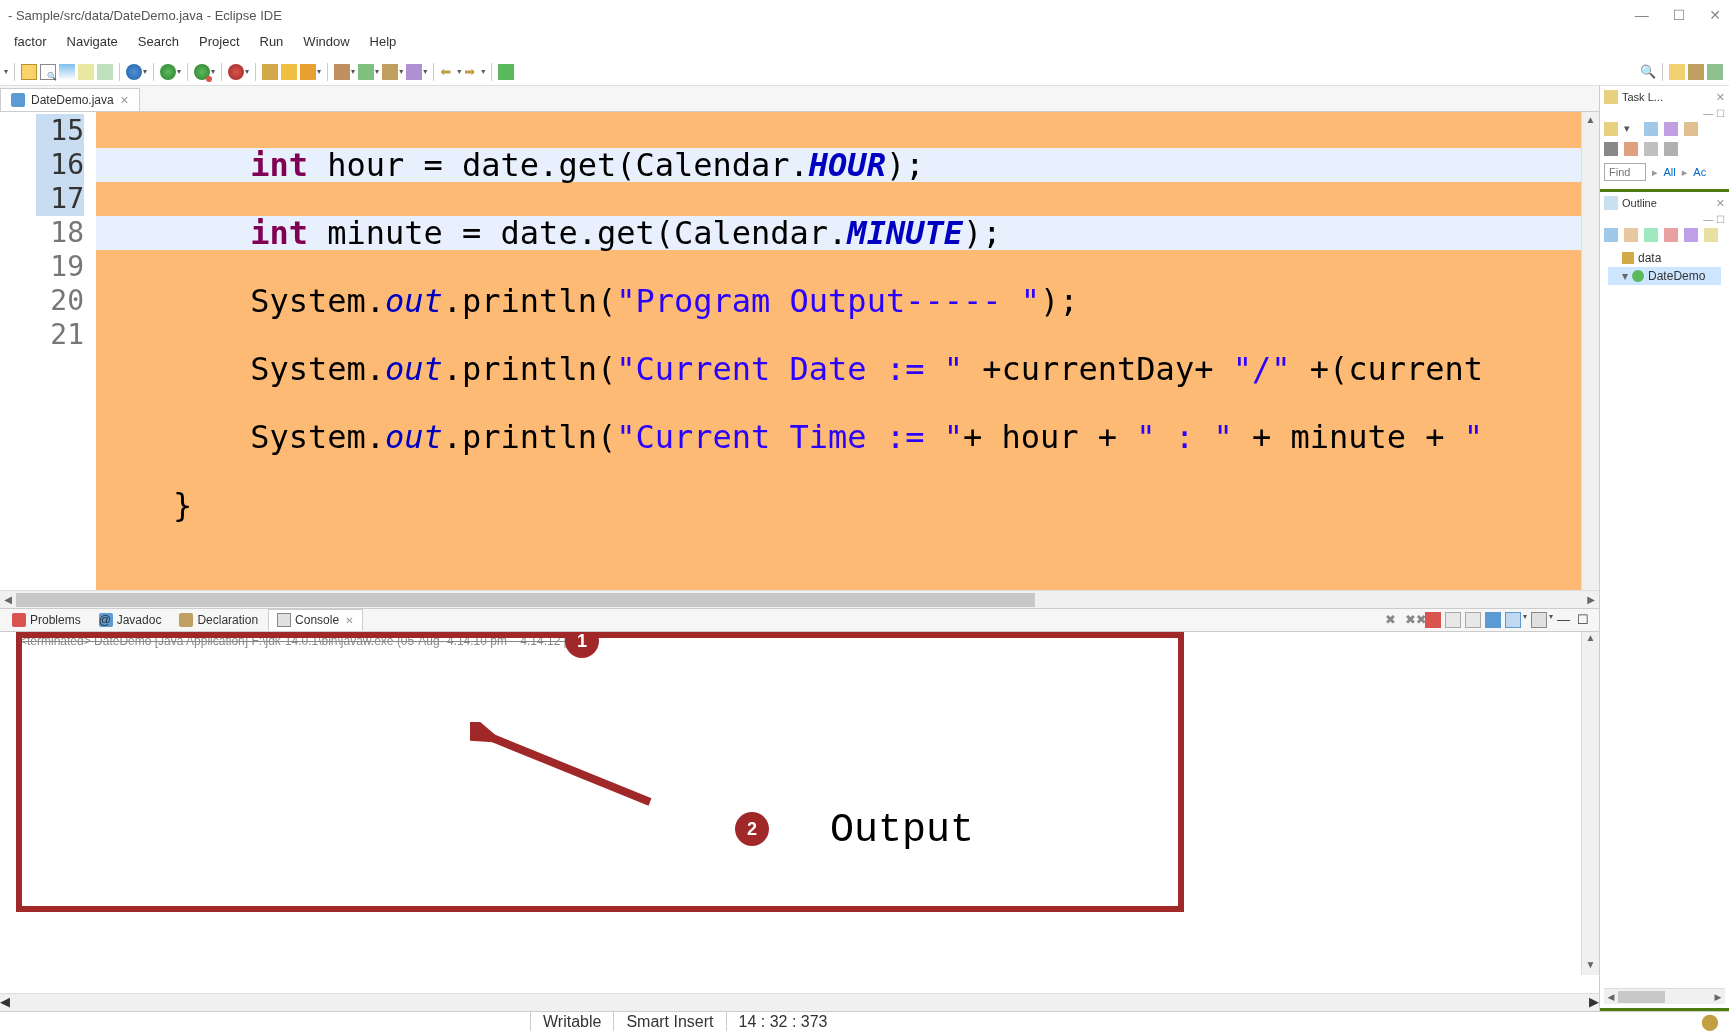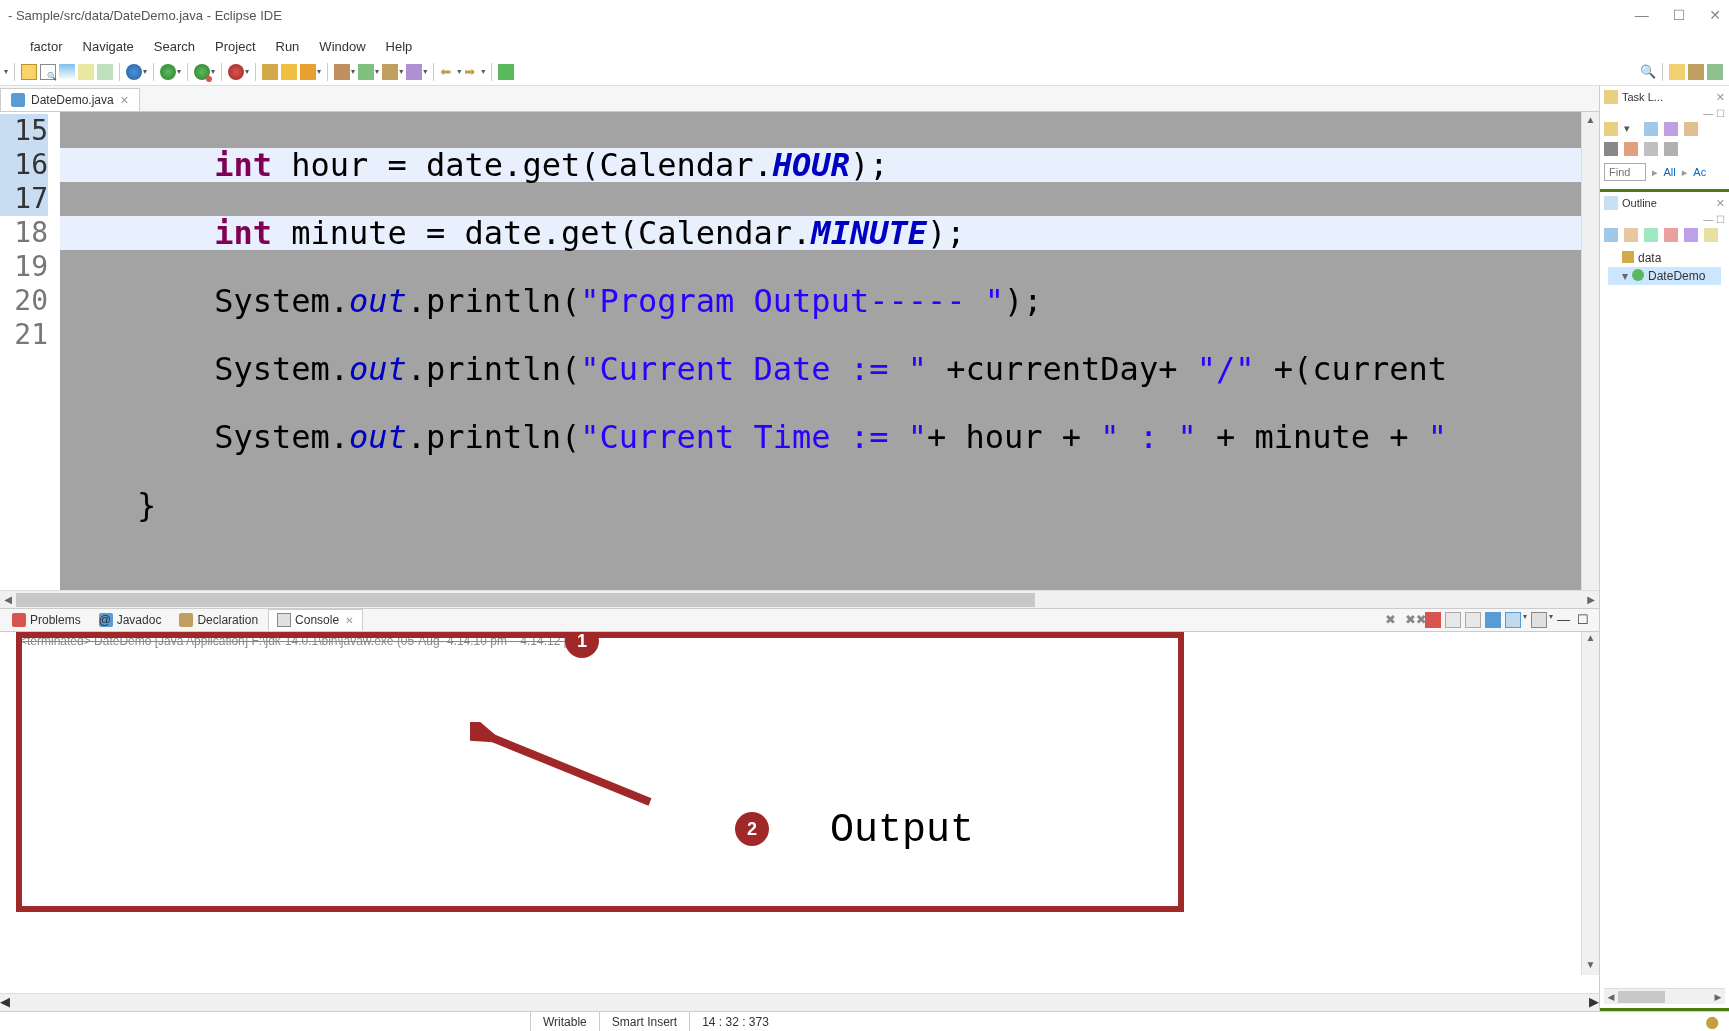--- a/index.html
+++ b/index.html
@@ -1,34 +1,34 @@
 <!DOCTYPE html>
 <html><head>
 <meta charset="utf-8">
 <style>
 * { margin:0; padding:0; box-sizing:border-box; }
 body { font-family:"Segoe UI",Tahoma,sans-serif; font-size:13px; background:#fff; color:#333; height:1031px; width:1729px; overflow:hidden; position:relative; }
 .title-bar { height:30px; display:flex; align-items:center; padding:0 8px; justify-content:space-between; color:#555; }
 .title-txt { font-size:13px; }
 .win-ctrl { display:flex; gap:24px; font-size:14px; color:#888; }
 .win-ctrl span { cursor:pointer; }
-.menu-bar { height:28px; display:flex; align-items:flex-end; padding:0 20px; }
+.menu-bar { height:28px; display:flex; align-items:flex-start; padding:0 4px; }
 .menu-bar span { padding:4px 10px; color:#333; cursor:pointer; }
 .tool-bar { height:28px; display:flex; align-items:center; padding:0 6px; gap:4px; border-bottom:1px solid #e0e0e0; justify-content:space-between;}
 .tool-left { display:flex; align-items:center; gap:3px; }
 .tb-ic { width:16px; height:16px; display:inline-block; }
 .tb-sep { width:1px; height:18px; background:#ccc; margin:0 3px; }
 .ddarr { font-size:8px; color:#555; margin-left:-2px; }
 .main-area { display:flex; height:calc(100% - 86px - 20px); }
 .editor-col { flex:1; display:flex; flex-direction:column; min-width:0; }
 .right-col { width:130px; border-left:1px solid #ccc; display:flex; flex-direction:column; }
 .tab-row { height:26px; display:flex; align-items:flex-end; border-bottom:1px solid #ccc; background:#f6f6f6; }
 .tab { padding:4px 10px; background:#fff; border:1px solid #ccc; border-bottom:none; display:flex; align-items:center; gap:6px; font-size:12px; }
 .tab .x { color:#999; font-size:11px; }
-.code-area { flex:0 0 270px; display:flex; background:#a3a3a3; position:relative; }
+.code-area { flex:0 0 270px; display:flex; background:#fdba74; position:relative;margin-left:36px; }
 .gutter { width:60px; background:#fff; text-align:right; padding-right:12px; font-family:Consolas,monospace; font-size:28px; color:#777; line-height:34px; padding-top:2px;}
 .gutter div.hl { background:#c8ddf2; color:#333; }
 .code { flex:1; font-family:Consolas,monospace; font-size:32px; line-height:34px; white-space:pre; overflow:hidden; padding-top:2px;}
 .code .line.hl { background:#e8f0fe; }
 .kw { color:#7f0055; font-weight:bold; }
 .fld { color:#0000c0; font-style:italic; }
 .cst { color:#0000c0; font-style:italic; font-weight:bold; }
 .str { color:#2a00ff; }
 .pln { color:#000; }
 .vscroll { width:18px; background:#f0f0f0; border-left:1px solid #ddd; position:relative; }
@@ -44,31 +44,31 @@
 .btab .bx { color:#999; font-size:10px; margin-left:2px;}
 .bottom-tools { margin-left:auto; display:flex; gap:4px; padding-right:6px; }
 .console-area { flex:1; position:relative; background:#fff; overflow:hidden; }
 .console-border { position:absolute; left:16px; top:0; width:1168px; height:280px; border:6px solid #a02828; }
 .console-header { position:absolute; left:16px; top:0; font-size:12px; color:#888; text-decoration:line-through; padding:2px 4px;}
 .console-out { position:absolute; left:16px; top:24px; font-family:Consolas,monospace; font-size:28px; line-height:34px; white-space:pre; color:#000; }
 .badge { position:absolute; width:34px; height:34px; border-radius:50%; background:#a02828; color:#fff; font-weight:bold; display:flex; align-items:center; justify-content:center; font-size:18px; }
 .arrow-svg { position:absolute; }
 .output-label { position:absolute; font-size:40px; color:#000000; font-family:Liberation Mono, monospace; }
 .hscroll-outer { height:18px; background:#f0f0f0; border-top:1px solid #ddd; display:flex; }
-.status-bar { position:absolute; bottom:0; left:0; right:0; height:20px; border-top:1px solid #ccc; display:flex; align-items:center; font-size:12px; color:#333; }
+.status-bar { position:absolute; bottom:0; left:0; right:0; height:20px; border-top:1px solid #ccc; display:flex; align-items:center; font-size:16px; color:#333; }
 .status-bar .cell { border-left:1px solid #ccc; padding:0 12px; height:100%; display:flex; align-items:center; }
 .right-view { border-bottom:3px solid #4d7c0f; padding:4px; font-size:11px; }
 .right-view .hdr { display:flex; align-items:center; gap:4px; padding-bottom:4px; }
 .right-view .row-ic { display:flex; gap:6px; padding:3px 0; }
 .right-view .row-ic span { width:14px; height:14px; display:inline-block; }
 .find-row { display:flex; align-items:center; gap:6px; padding:4px 0;}
 .find-row input { width:42px; border:1px solid #aaa; padding:2px 4px; font-size:11px;}
 .find-row .lnk { color:#0066cc; }
 .outline-tree { font-size:12px; padding:4px; }
-.outline-tree .itm { padding:2px 0 2px 14px; display:flex; align-items:flex-start; gap:4px;}
+.outline-tree .itm { padding:2px 0 2px 14px; display:flex; align-items:center; gap:4px;}
 .outline-tree .sel { background:#cde6ff; }
 .ohscroll { height:16px; background:#f0f0f0; border-top:1px solid #ddd; margin-top:auto; display:flex; }
 .ohscroll .oarr{width:14px;text-align:center;font-size:9px;color:#666;line-height:16px;}
 .ohscroll .otrack{flex:1;position:relative;}
 .ohscroll .othumb{position:absolute;left:0;width:50%;height:12px;top:2px;background:#c8c8c8;}
 </style>
 </head>
 <body>
 
 <div class="title-bar">

